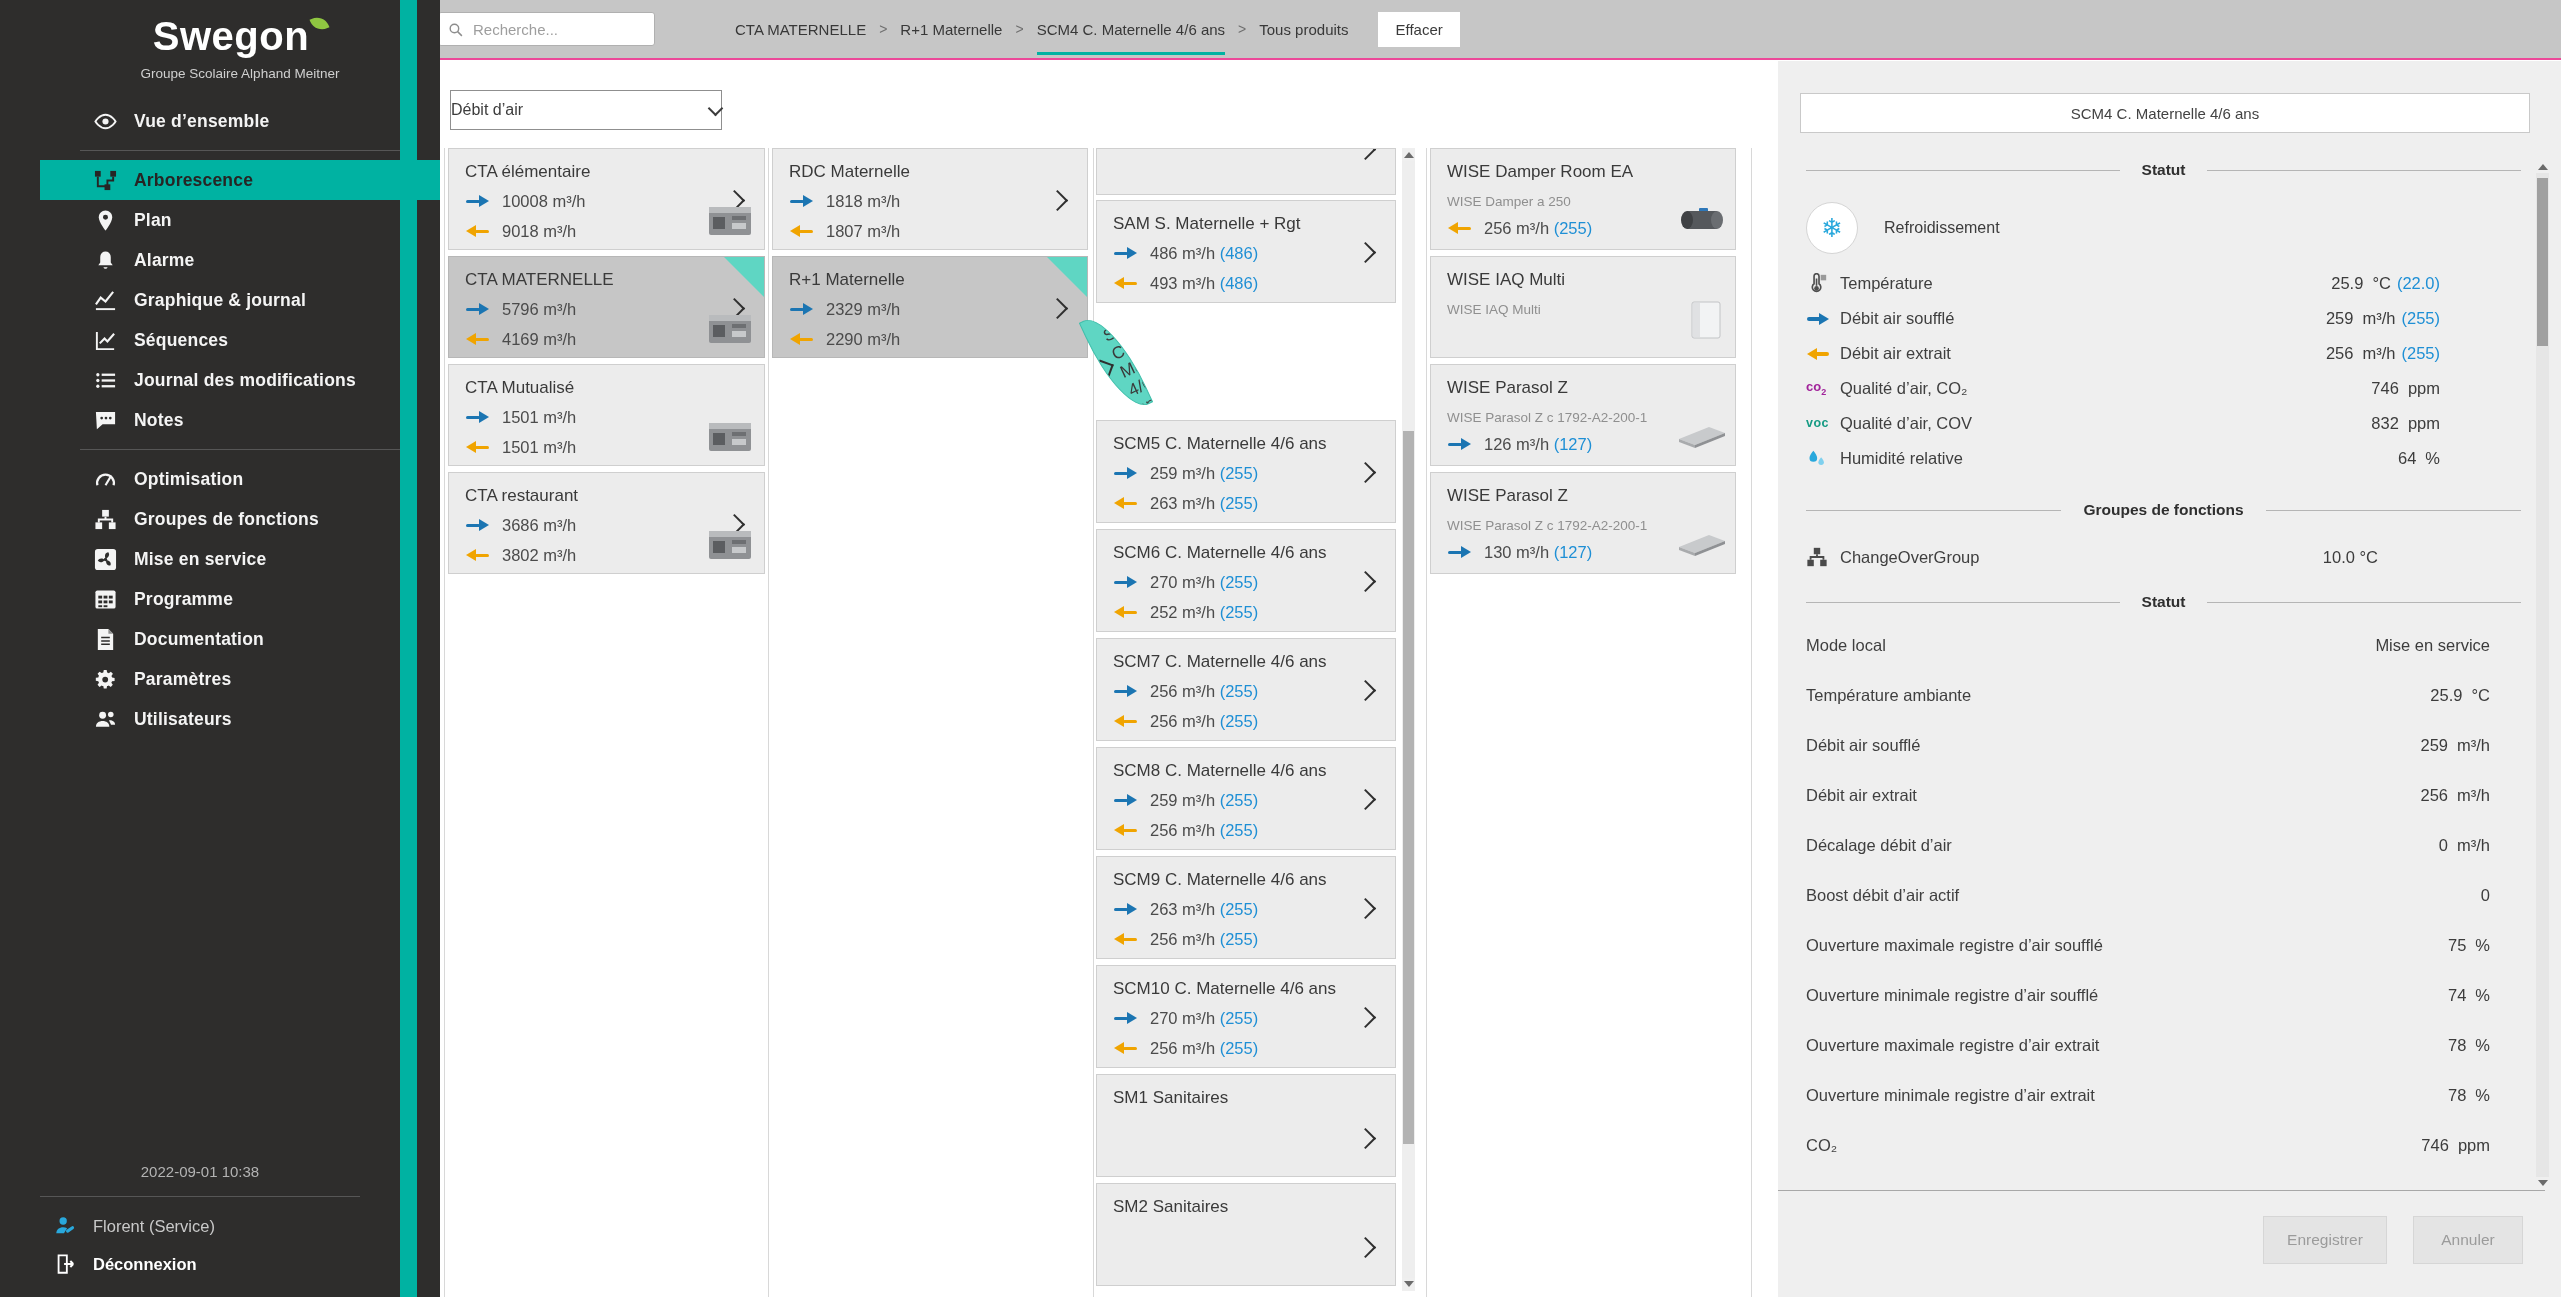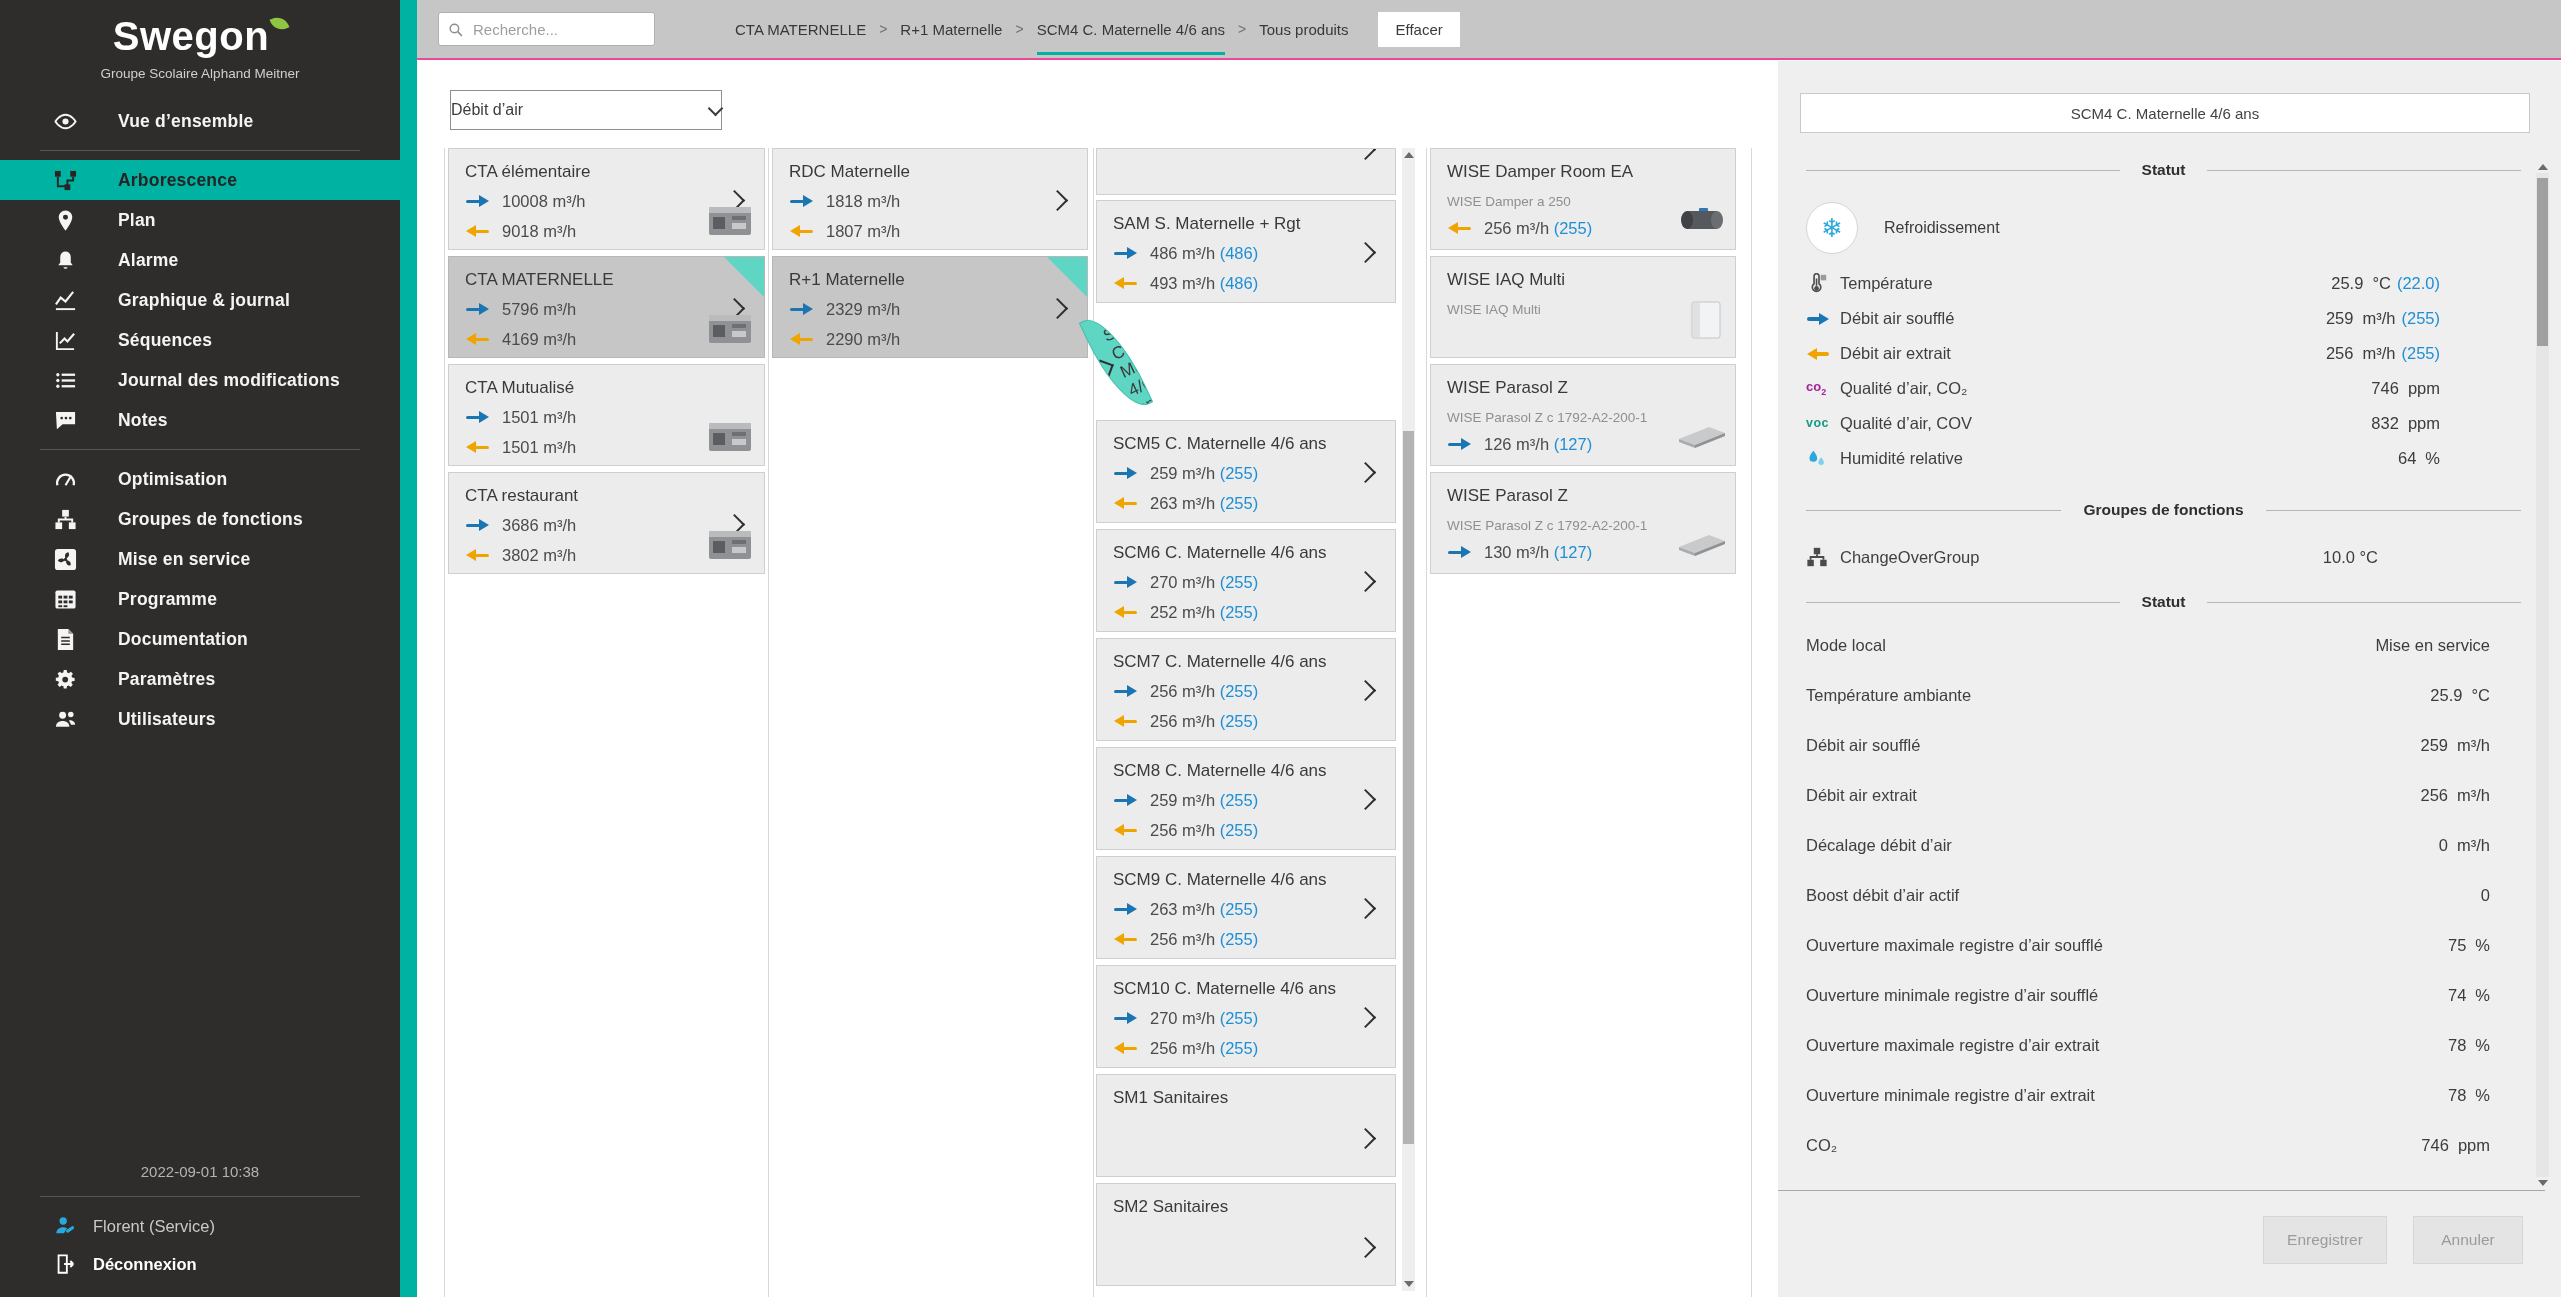--- a/index.html
+++ b/index.html
@@ -5,29 +5,29 @@
   html,body{margin:0;padding:0;}
   body{
     width:2561px;height:1297px;position:relative;overflow:hidden;
     font-family:"Liberation Sans",sans-serif;background:#fff;
     -webkit-font-smoothing:antialiased;
   }
   .ic{display:inline-block;line-height:0;}
   .ic svg{width:100%;height:100%;display:block;}
 
   
-  .sidebar{position:absolute;left:0;top:0;width:400px;height:100%;background:#2e2d2c;z-index:5;}
+  .sidebar{position:absolute;left:0;top:0;width:400px;height:100%;background:#2e2d2c;z-index:5;padding-left:40px;}
   .accent-stripe{position:absolute;left:400px;top:0;width:17px;height:100%;background:var(--accent);z-index:6;}
   .logo-row{margin-top:14px;text-align:center;color:#fff;font-size:40px;font-weight:bold;letter-spacing:.5px;}
   .leaf{display:inline-block;width:15px;height:15px;background:var(--leaf);border-radius:0 85% 0 85%;transform:rotate(-25deg);margin-left:3px;vertical-align:top;margin-top:2px;}
   .site-name{margin-top:7px;text-align:center;color:#cfcfcf;font-size:13.5px;}
   .sb-menu{margin-top:20px;}
   .sb-item{height:40px;display:flex;align-items:center;padding-left:54px;color:#f4f4f4;cursor:pointer;}
   .sb-item .ic{width:23px;height:23px;margin-right:17px;color:#f4f4f4;flex:0 0 auto;}
-  .sb-label{font-size:17.5px;font-weight:600;letter-spacing:.2px;white-space:nowrap;margin-left:24px;}
+  .sb-label{font-size:17.5px;font-weight:600;letter-spacing:.2px;white-space:nowrap;}
   .sb-item.selected{background:var(--accent);color:#262524;}
   .sb-item.selected .ic{color:#262524;}
   .sb-divider{border-top:1px solid #565656;margin:9px 40px;}
   .txtic{font-weight:bold;line-height:1;}
   .sb-bottom{position:absolute;bottom:0;left:0;width:400px;}
   .timestamp{text-align:center;color:#b3b3b3;font-size:15px;margin-bottom:16px;}
   .sb-bottom-divider{border-top:1px solid #565656;margin:0 40px 10px 40px;}
   .sb-user,.sb-logout{height:38px;display:flex;align-items:center;padding-left:54px;cursor:pointer;}
   .sb-user .ic,.sb-logout .ic{width:22px;height:22px;margin-right:17px;}
   .sb-user .ic{color:var(--info);}

